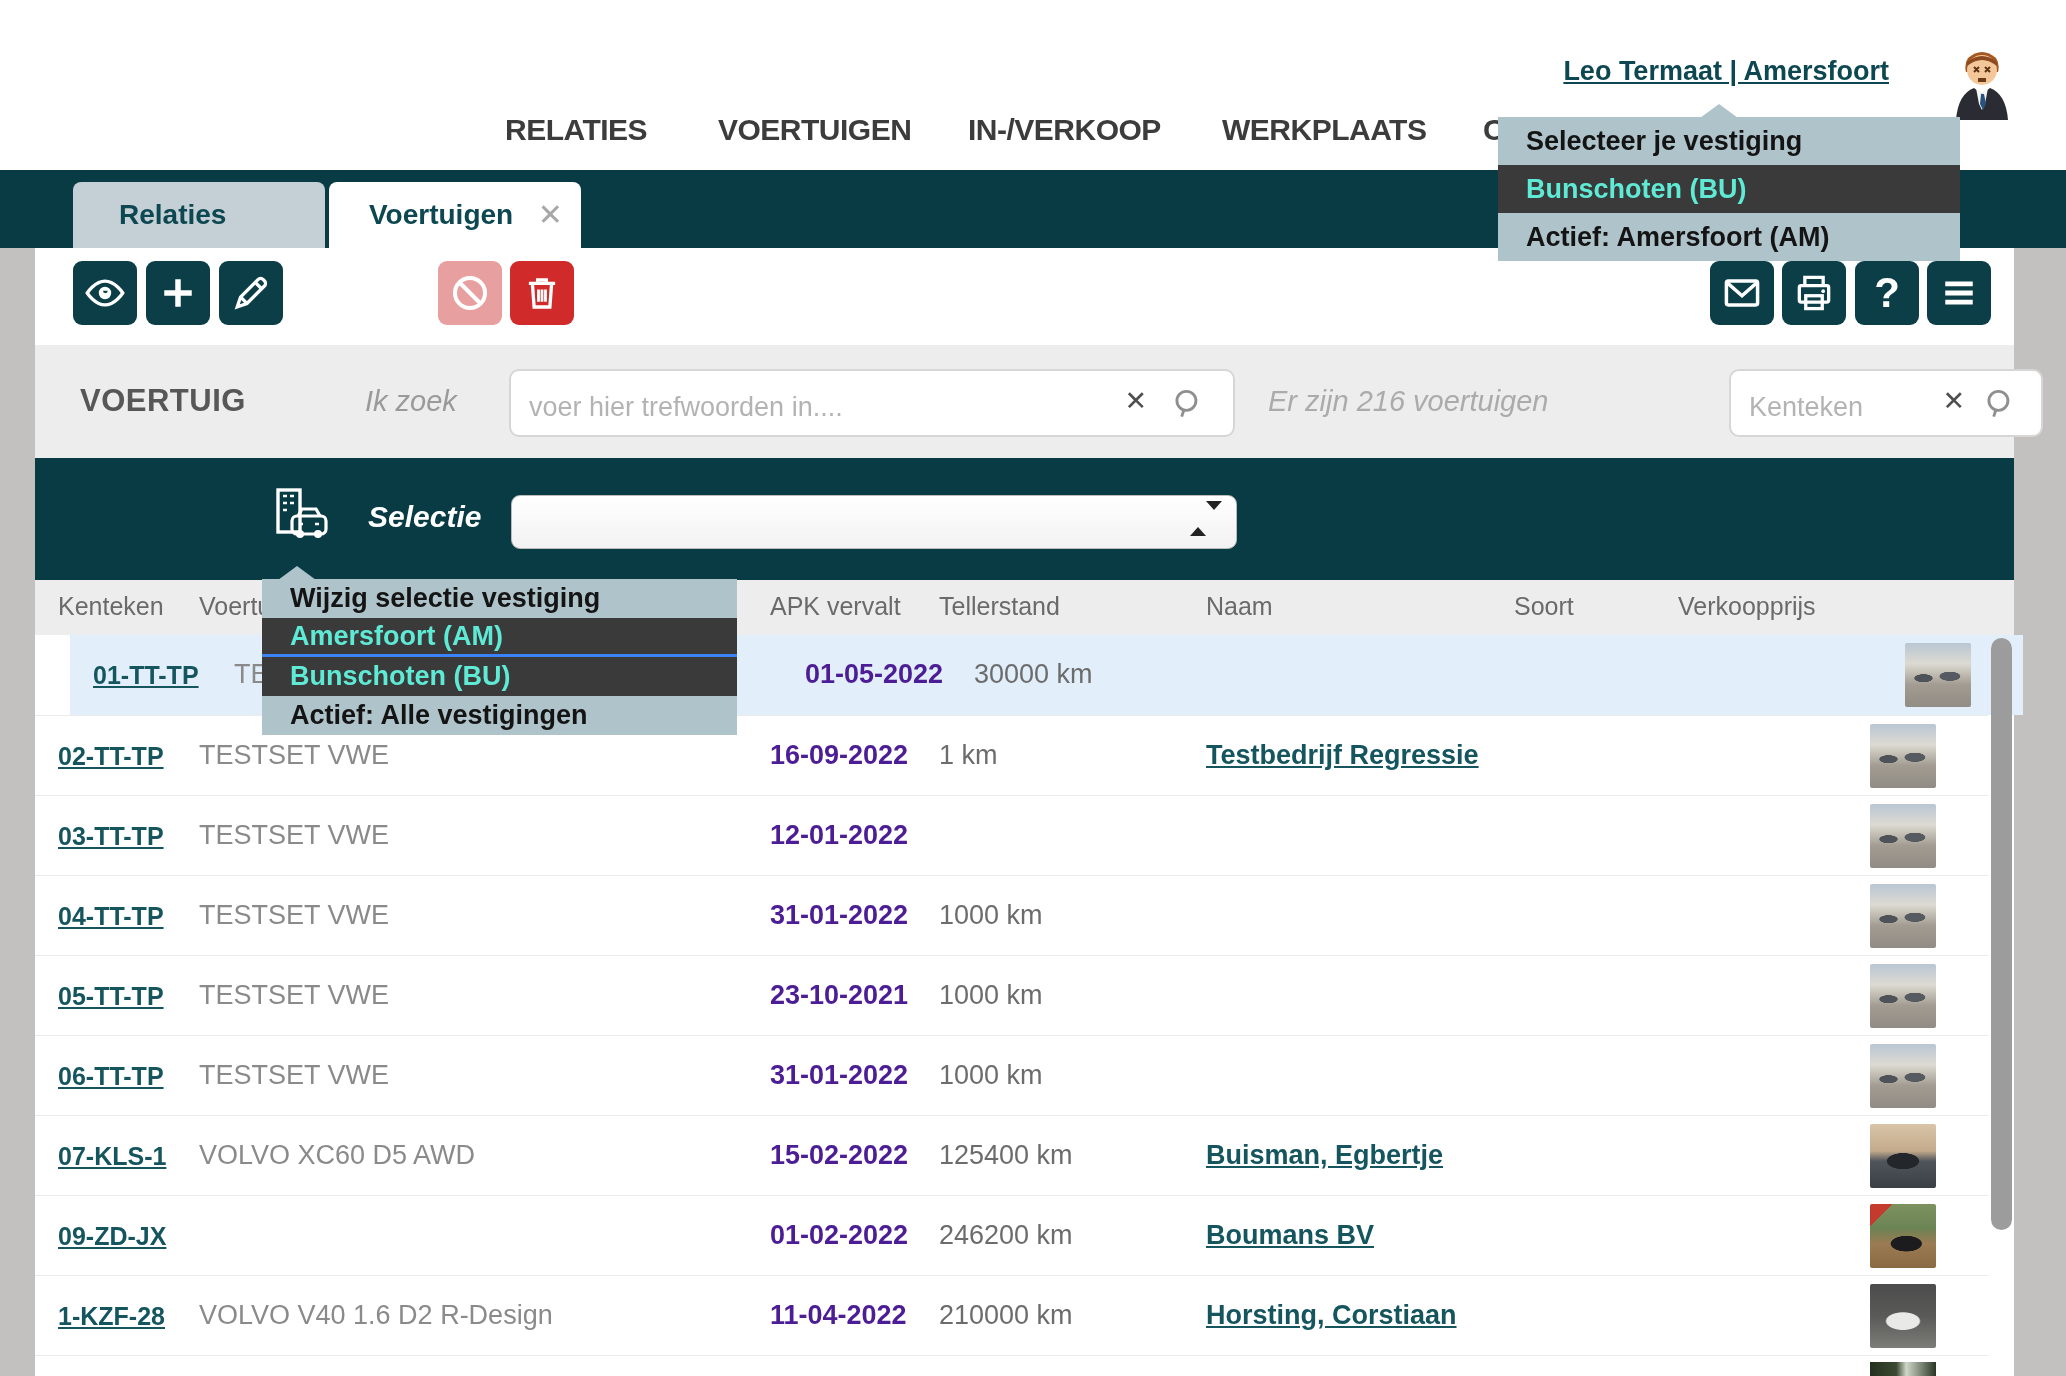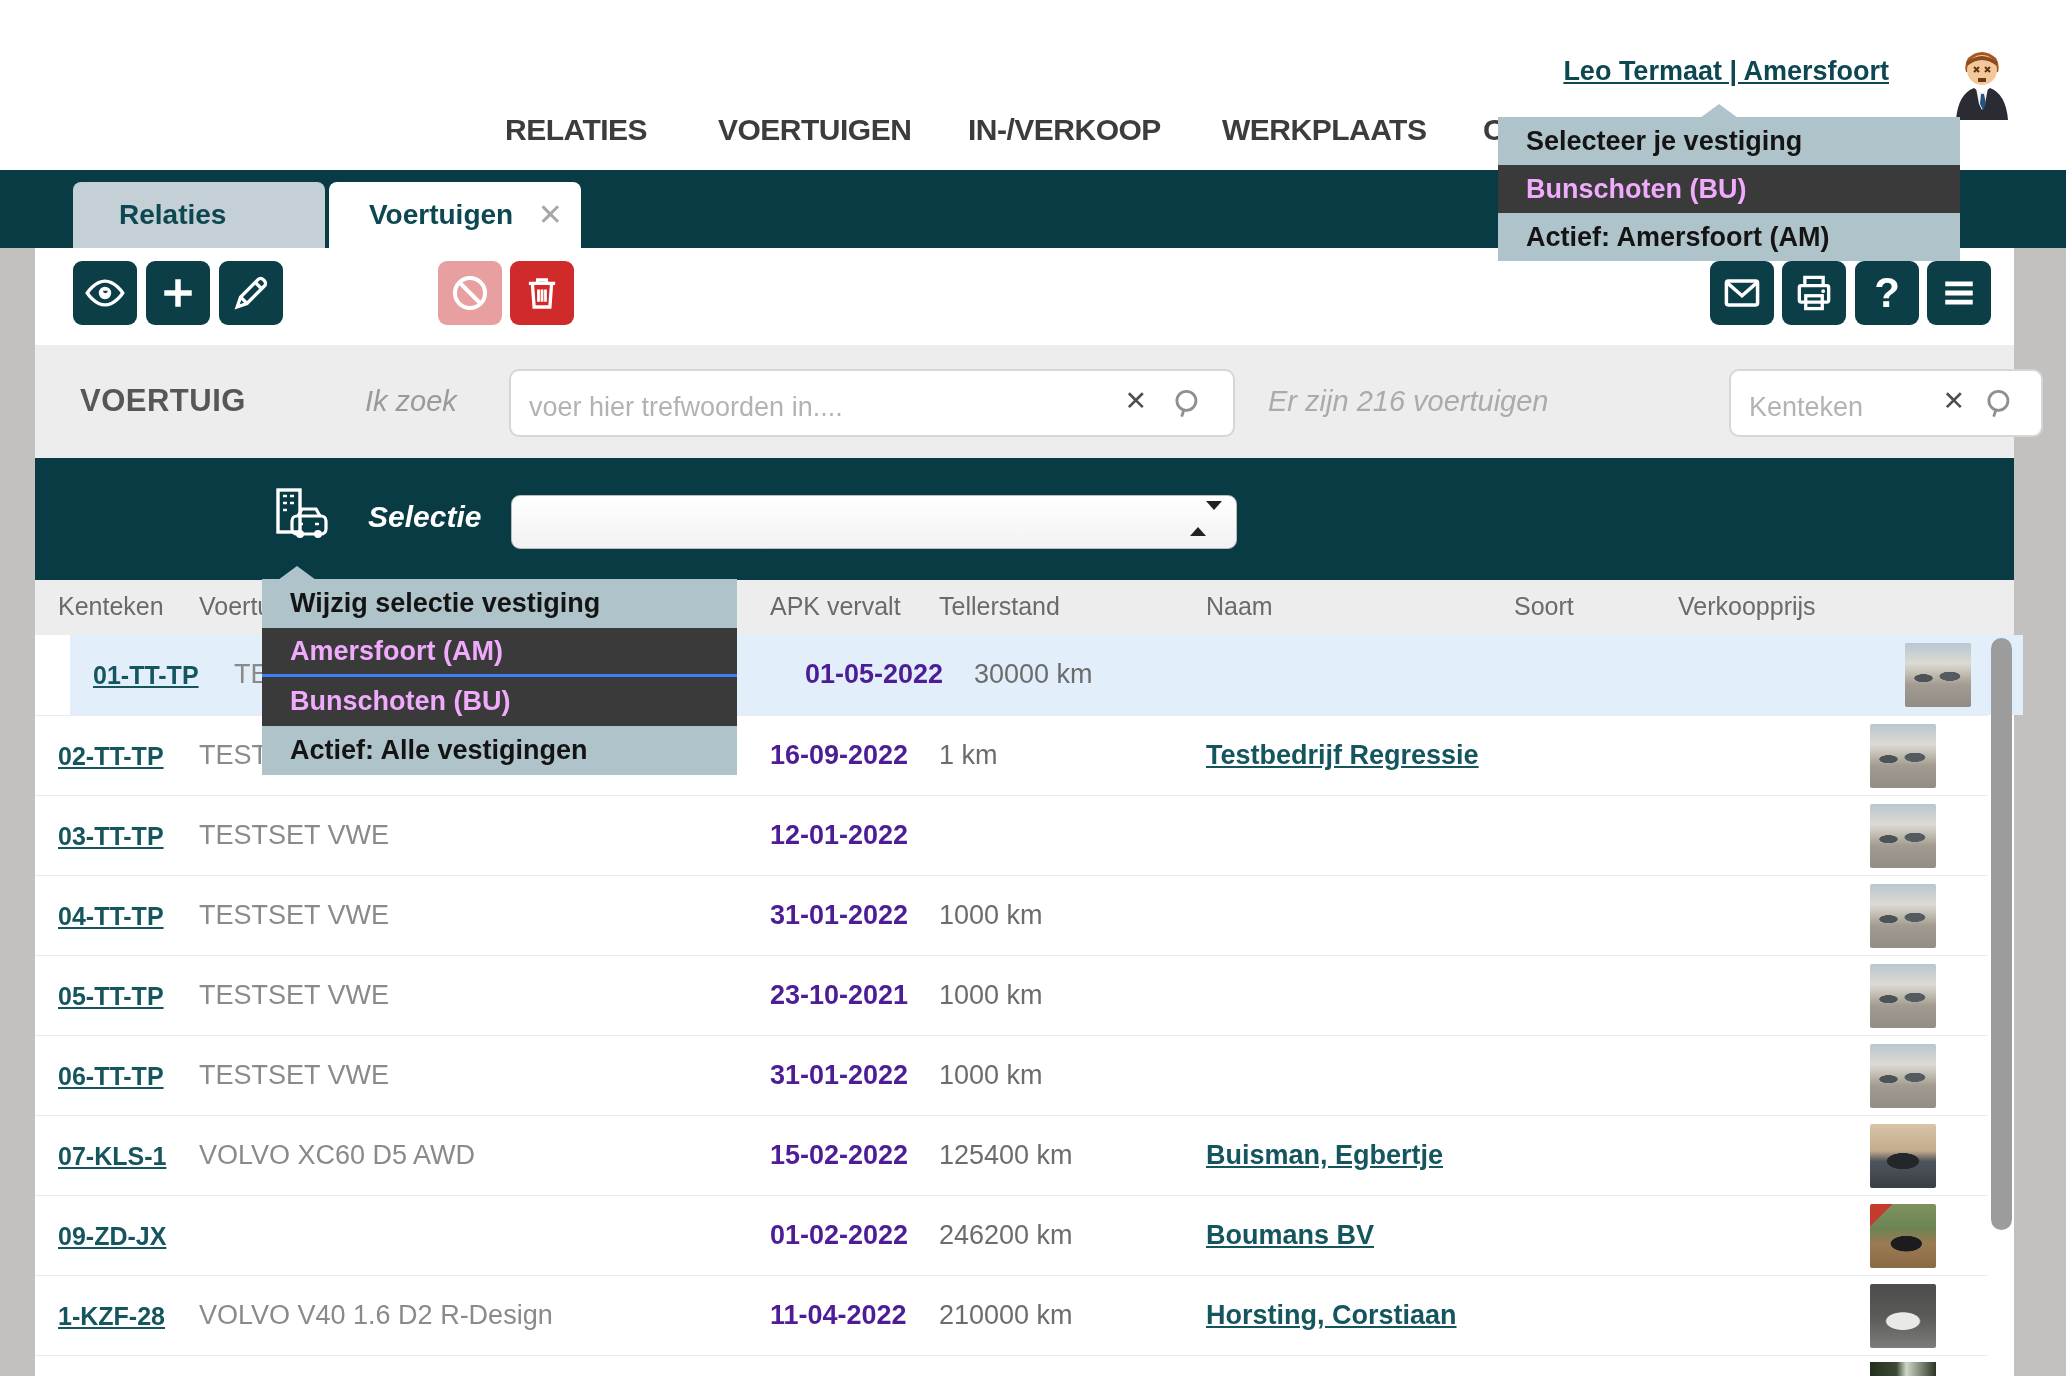--- a/index.html
+++ b/index.html
@@ -117,27 +117,27 @@
     border-radius:11px; background:#9c9c9c; cursor:pointer; }
 
   
   .menu { position:absolute; z-index:60; }
   .menu-caret { position:absolute; width:0; height:0; z-index:61;
     border-left:19px solid transparent; border-right:19px solid transparent;
     border-bottom:14px solid #afc3ca; }
   .menu-item { font-size:27px; font-weight:bold; padding-left:28px; display:flex;
     align-items:center; cursor:pointer; }
   .mi-light { background:#afc3ca; color:#141414; }
-  .mi-dark  { background:#3a3a3a; color:#f0abfc; }
+  .mi-dark  { background:#3a3a3a; color:#5eead4; }
   .menu-header { cursor:default; }
   .vestiging-menu { left:1498px; top:117px; width:462px; }
   .vestiging-menu .menu-item { height:48px; }
   .caret-1 { left:1700px; top:104px; }
   .selectie-menu { left:262px; top:579px; width:475px; }
-  .selectie-menu .menu-item { height:49px; }
+  .selectie-menu .menu-item { height:39px; }
   .selectie-menu .mi-sep { border-bottom:3px solid #3b82f6; }
   .caret-2 { left:278px; top:566px; }
 </style>
 </head>
 <body>
 
 <div class="page">
 
   <div class="top-header">
     <span class="nav-item nav-0">RELATIES</span>

